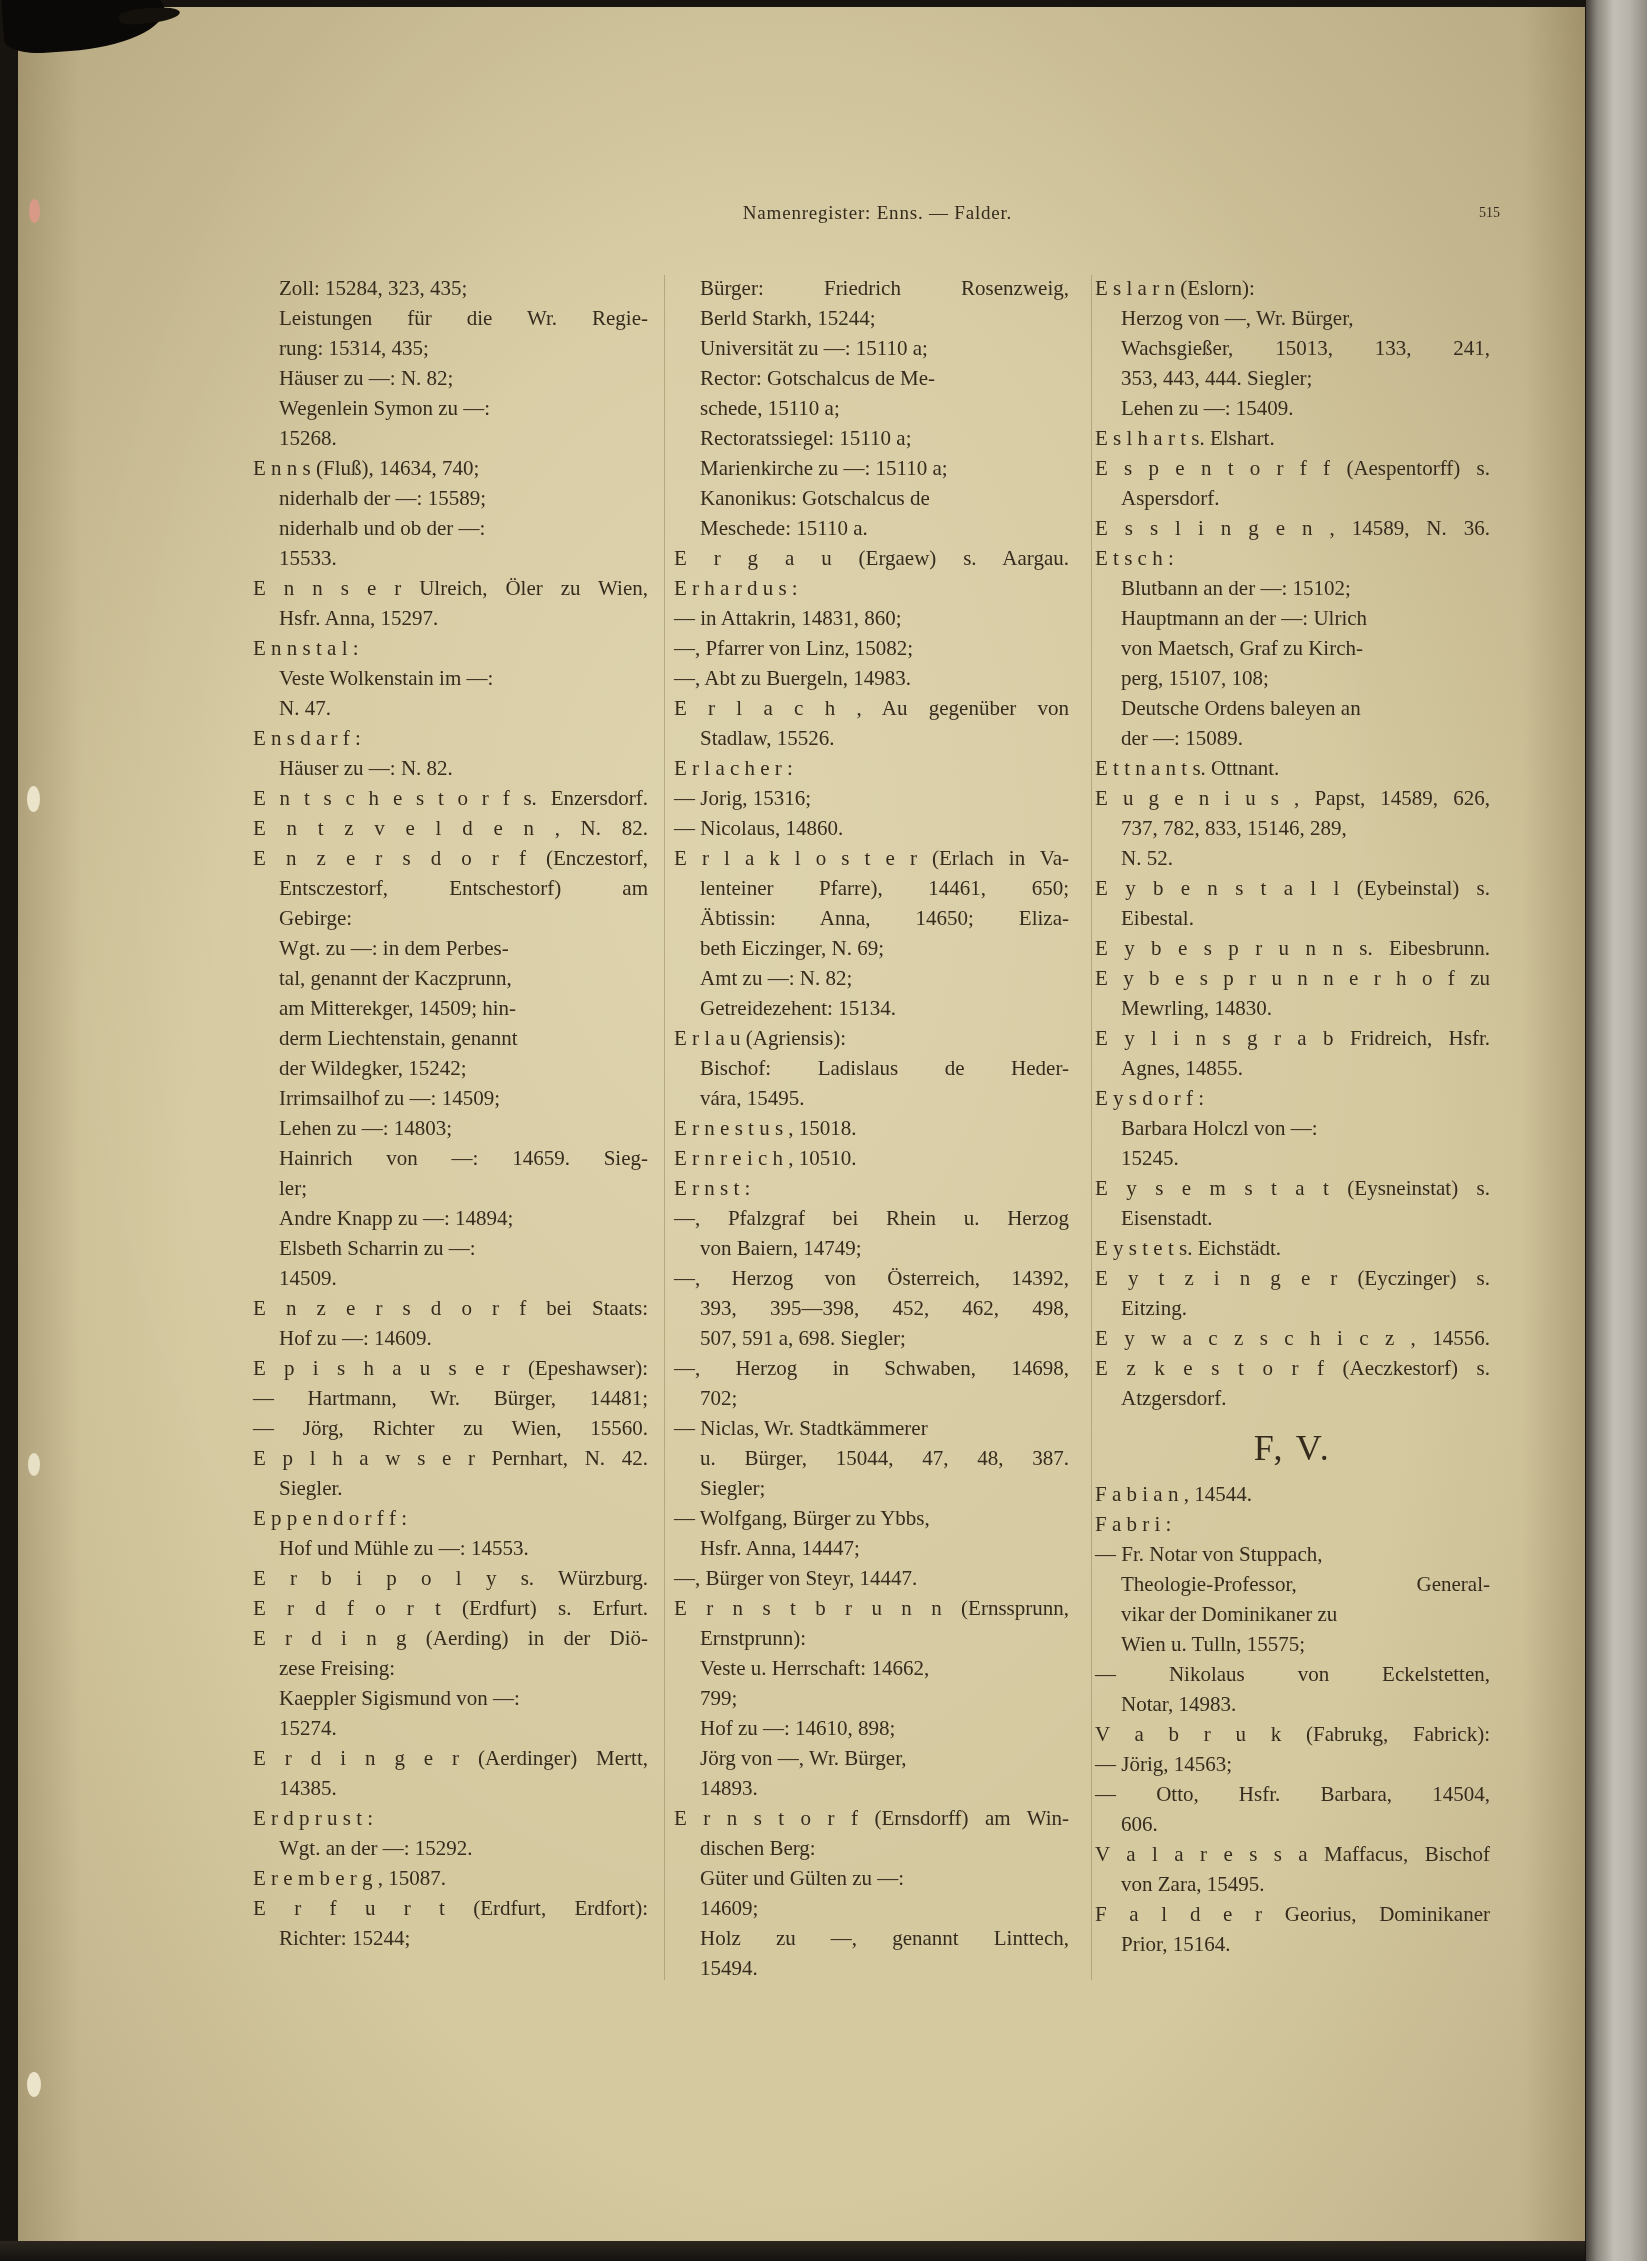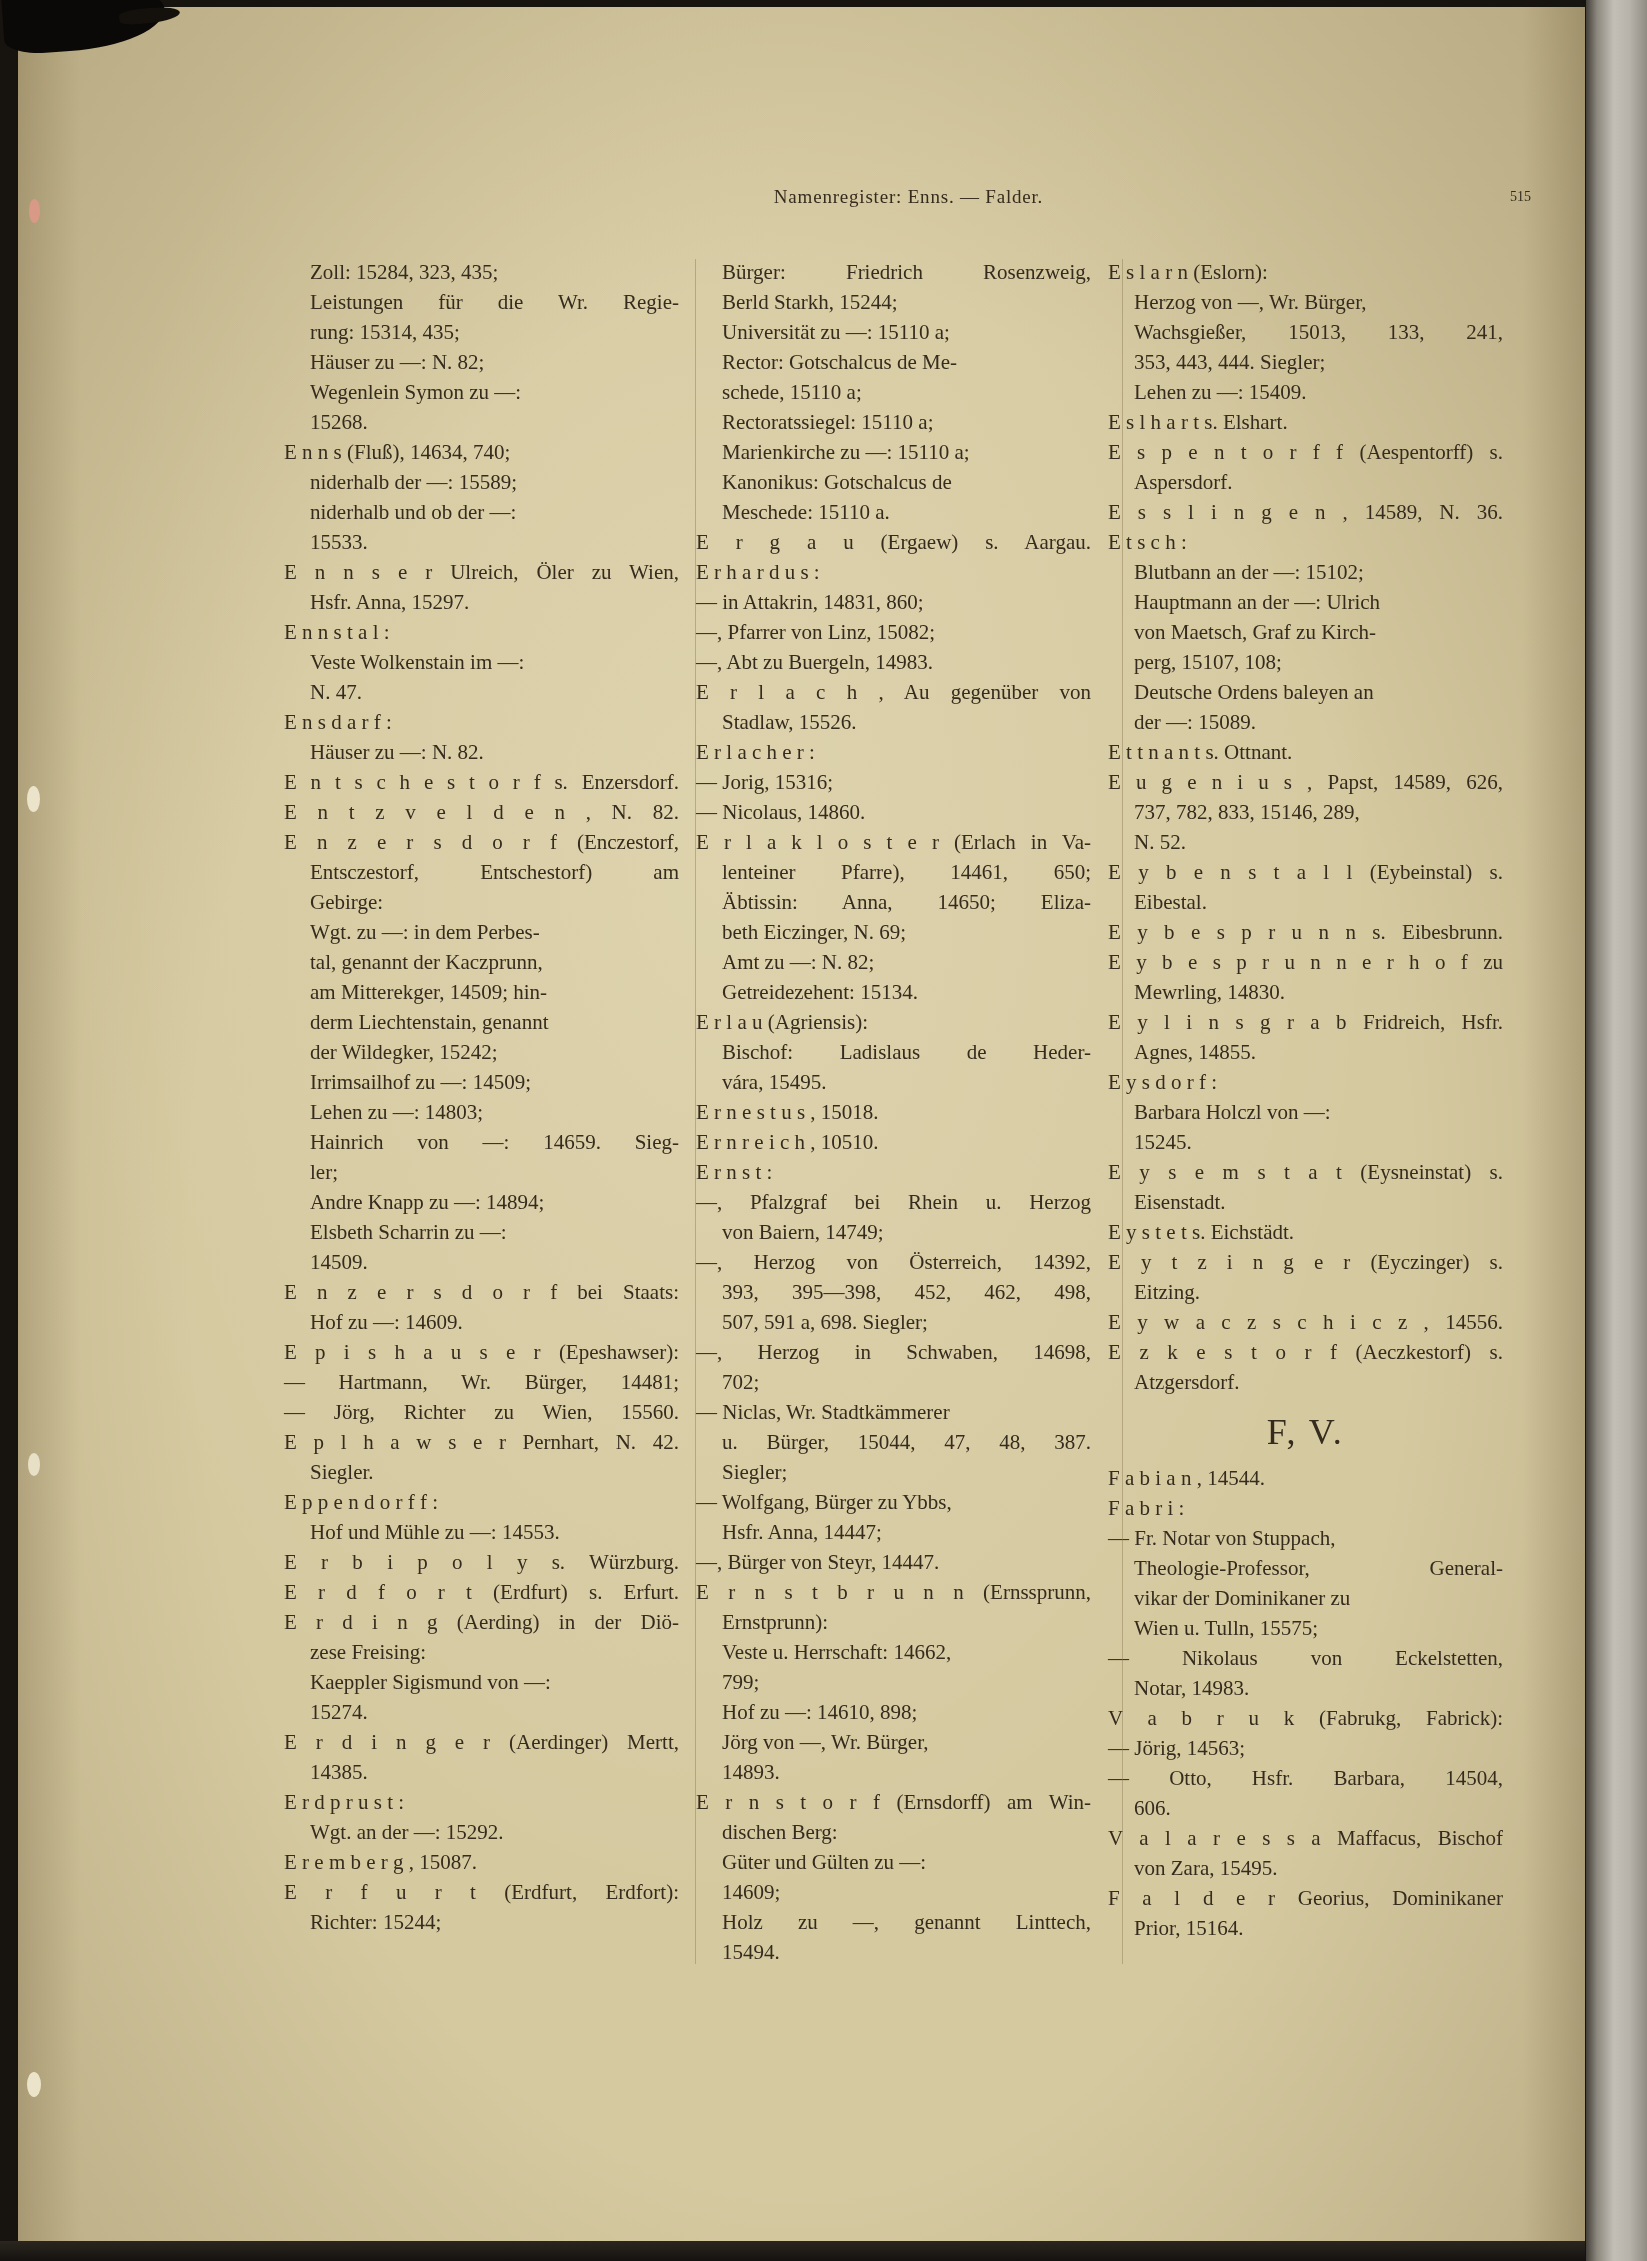--- a/index.html
+++ b/index.html
@@ -32,28 +32,28 @@
   .corner-blob-2 {
     position:absolute; left:101px; top:1px; width:61px; height:15px;
     background:#14100b; border-radius:40% 60% 60% 40%; transform:rotate(-6deg);
   }
   .speck { position:absolute; border-radius:50%; }
   .speck-1 { left:11px; top:192px;  width:11px; height:24px; background:#d89a86; }
   .speck-2 { left:9px; top:779px; width:13px; height:26px; background:#ece4ca; }
   .speck-3 { left:10px; top:1446px; width:12px; height:23px; background:#e8e0c6; }
   .speck-4 { left:9px; top:2065px; width:14px; height:25px; background:#ece4ca; }
 
-  .content { position:absolute; left:235px; top:178px; width:1249px;margin-left:31px; }
+  .content { position:absolute; left:235px; top:194px; width:1249px; }
   .header-row { position:relative; height:72px; color:var(--ink,#362c1e); }
   .header-title {
     text-align:center; font-size:19px; line-height:24px; letter-spacing:0.8px;
   }
   .page-num { position:absolute; right:2px; top:0; font-size:14px; line-height:24px; }
 
-  .columns { position:relative; display:flex; gap:17px; }
+  .columns { position:relative; display:flex; gap:26px; }
   .col { width:395px; color:var(--ink,#362c1e); }
   .line { font-size:21px; line-height:30px; min-height:30px; }
   .indent { padding-left:26px; }
   .full { text-align:justify; text-align-last:justify; }
   .section-heading {
     font-size:36px; line-height:35px; text-align:center;
     padding:18px 0 13px 0; letter-spacing:2.5px; color:var(--ink,#362c1e);
   }
   .divider {
     position:absolute; top:2px; bottom:3px; width:1px;

